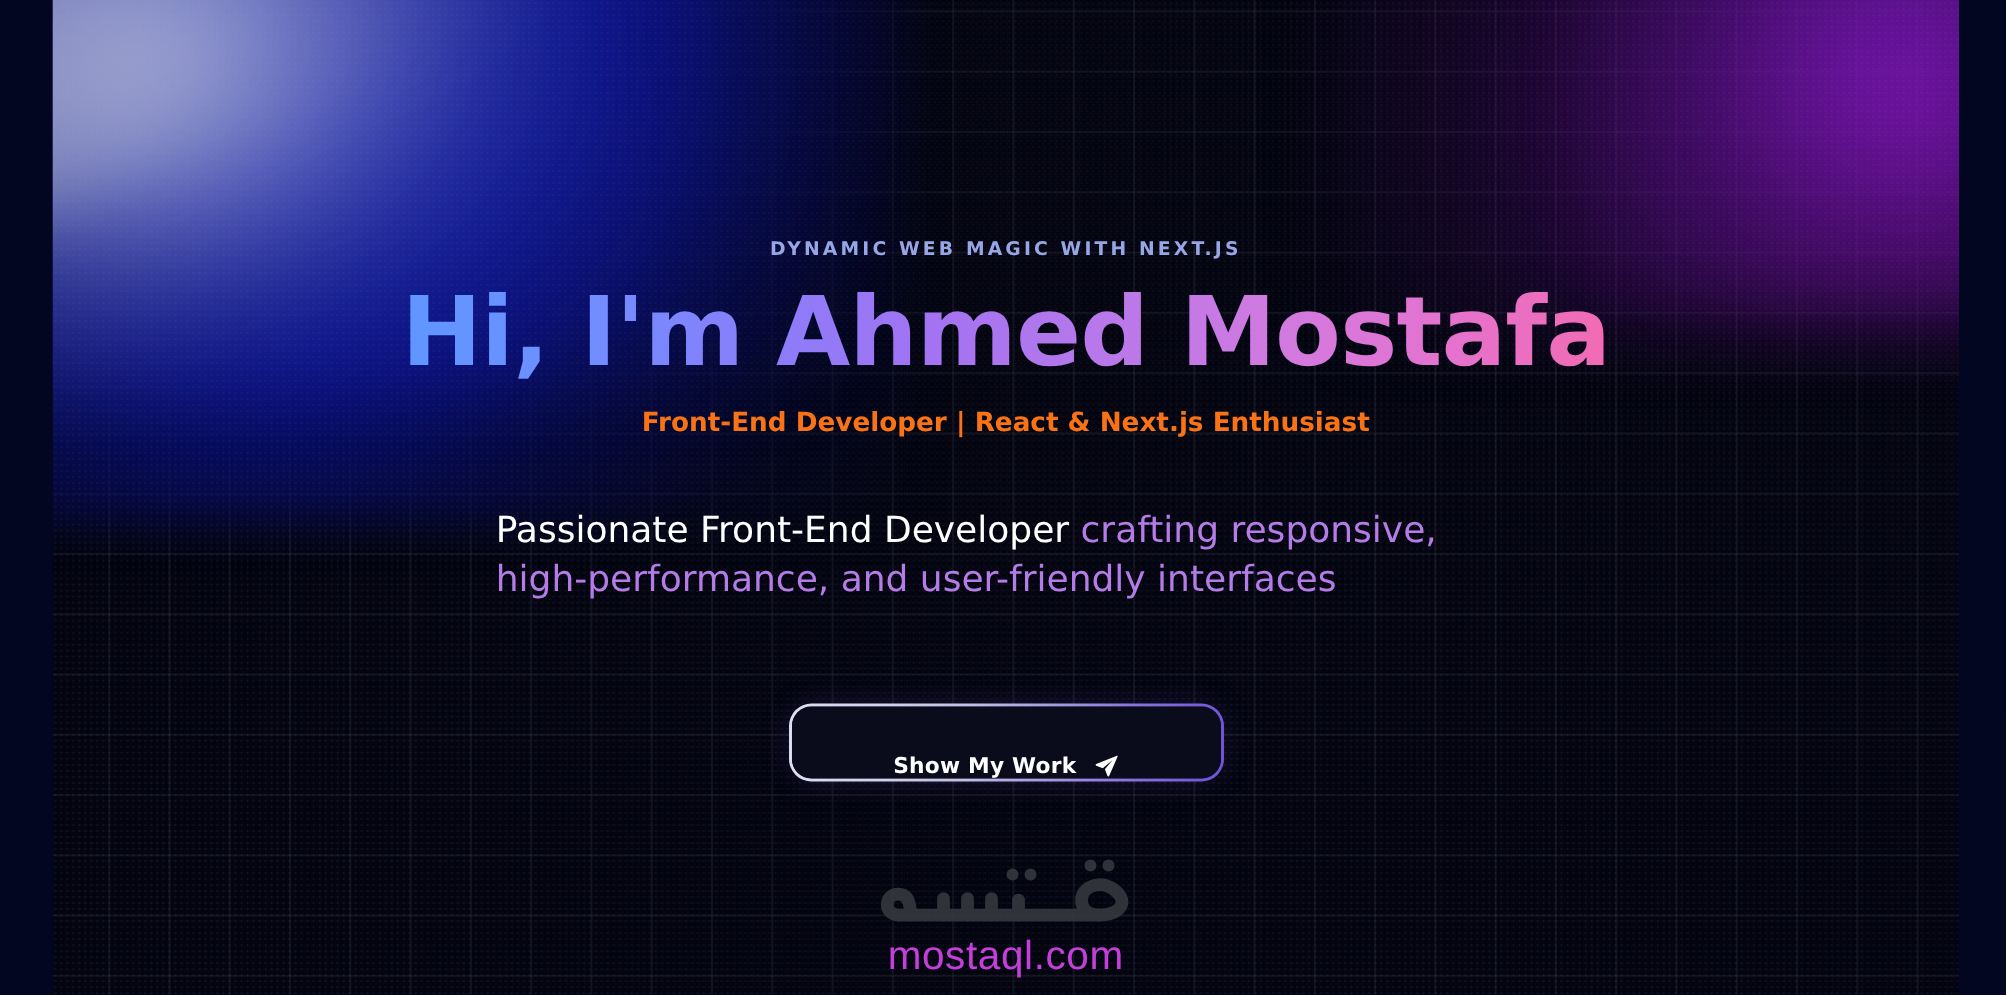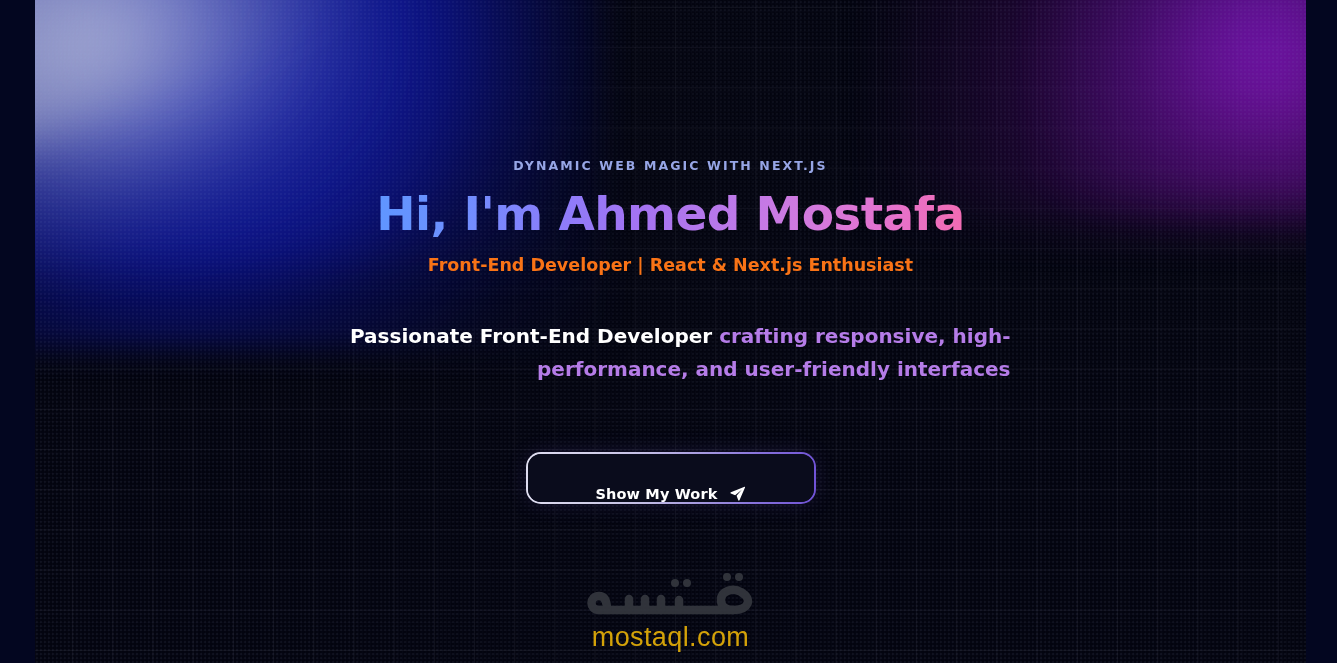--- a/index.html
+++ b/index.html
@@ -139,21 +139,21 @@
     font-size:12.5px;
     font-weight:bold;
     letter-spacing:2.1px;
     color:#97a6e6;
     text-transform:uppercase;
     white-space:nowrap;
   }
 
   .headline {
     margin-top:17px;
-    font-size:47px;
+    font-size:64px;
     font-weight:bold;
     letter-spacing:-0.6px;
     line-height:1.0;
     white-space:nowrap;
     background:linear-gradient(93deg,
         #5f96ff 0%, #6e8fff 14%, #8a7dfa 30%,
         #a373f2 44%, #b878ea 58%, #d07ae0 72%,
         #e473cf 86%, #f26bb2 100%);
     -webkit-background-clip:text;
     background-clip:text;
@@ -165,24 +165,24 @@
     margin-top:18px;
     font-size:17.5px;
     font-weight:bold;
     color:#f97316;
     white-space:nowrap;
   }
 
   .description {
     margin-top:45px;
     width:680px;
-    text-align:right;
-    font-size:20px;
+    text-align:left;
+    font-size:24px;
     line-height:33px;
-    font-weight:bold;
+    font-weight:normal;
     color:#b57ce8;
   }
   .description .lead {
     color:#ffffff;
   }
 
   
   .cta-wrap {
     margin-top:68px;
     position:relative;
@@ -240,21 +240,21 @@
     flex-direction:column;
     align-items:center;
     opacity:.9;
     user-select:none;
   }
   .wm-mark { display:block; }
   .wm-text {
     margin-top:1px;
     font-size:27px;
     letter-spacing:.4px;
-    color:#eab308;
+    color:#d946ef;
     font-family:"Liberation Sans", sans-serif;
   }
 
   
   .strip {
     position:absolute;
     top:0; height:663px;
     background:#030620;
     z-index:9;
   }

